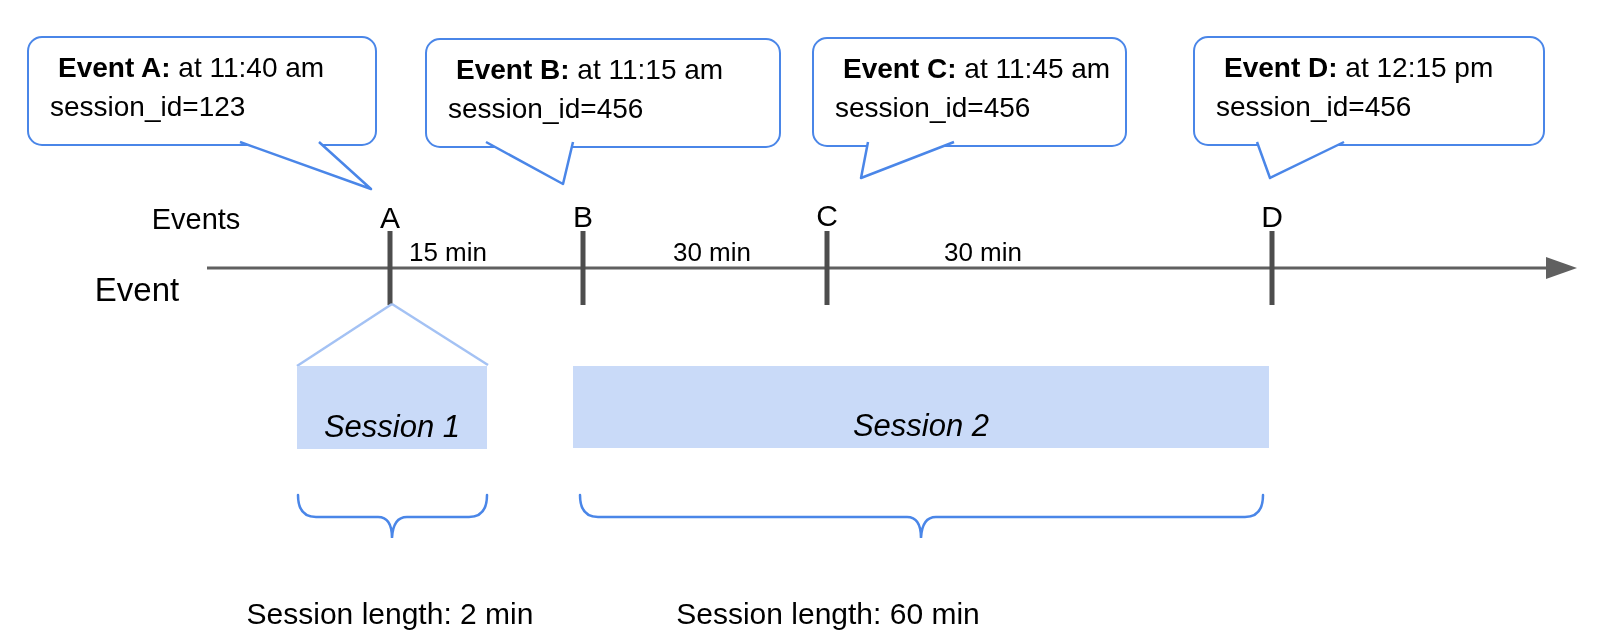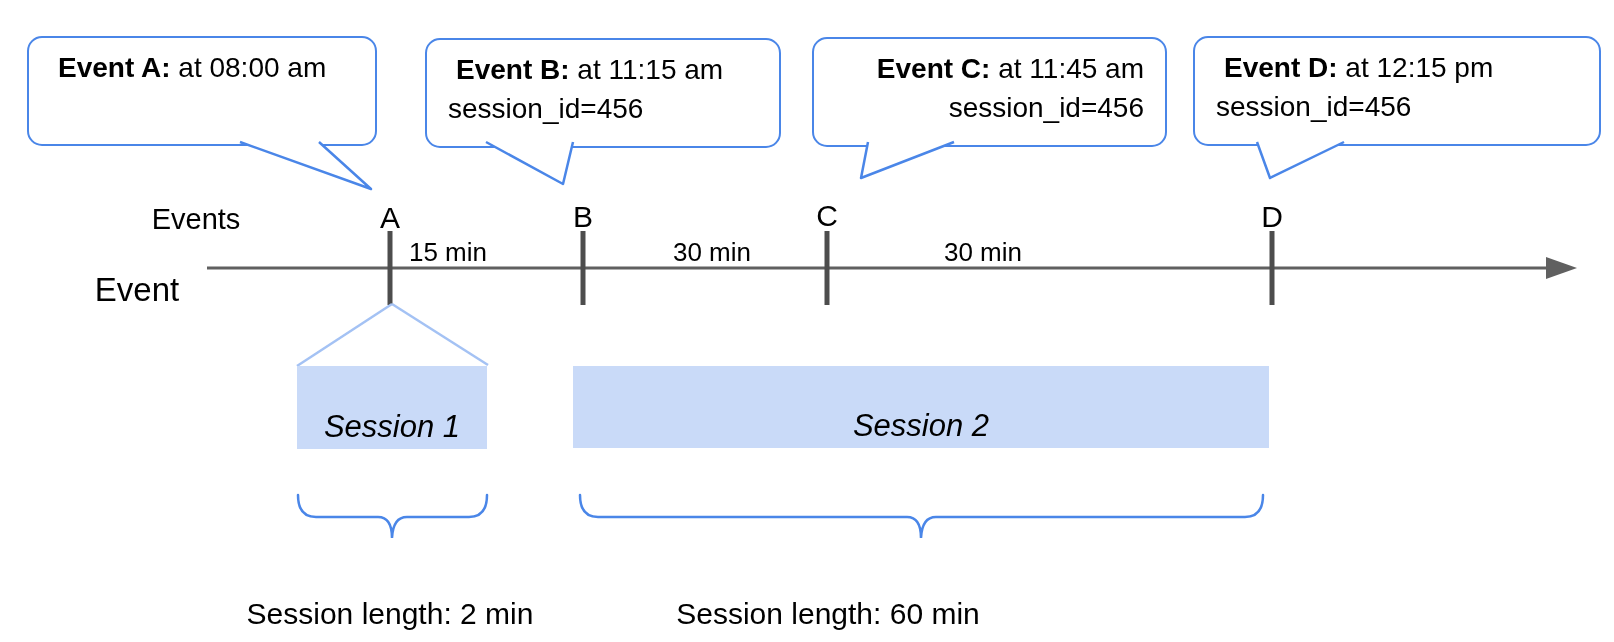--- a/index.html
+++ b/index.html
@@ -23,34 +23,35 @@
   .lbl-user{font-size:33px;}
   .lbl-letter{font-size:30px;}
   .lbl-interval{font-size:26px;}
   .lbl-session{font-size:31px;font-style:italic;}
   .lbl-length{font-size:30px;}
 </style>
 </head>
 <body>
 
 <div class="callout" style="left:27px;top:36px;width:350px;">
-  <div><b>Event A:</b> <span>at 08:00 am</span></div>
+  <div><b>Event A:</b> <span>at 11:40 am</span></div>
+  <div>session_id=123</div>
 </div>
 
 <div class="callout" style="left:425px;top:38px;width:356px;">
   <div><b>Event B:</b> <span>at 11:15 am</span></div>
   <div>session_id=456</div>
 </div>
 
-<div class="callout" style="left:812px;top:37px;width:355px;text-align:right;">
+<div class="callout" style="left:812px;top:37px;width:315px;">
   <div><b>Event C:</b> <span>at 11:45 am</span></div>
   <div>session_id=456</div>
 </div>
 
-<div class="callout" style="left:1193px;top:36px;width:408px;">
+<div class="callout" style="left:1193px;top:36px;width:352px;">
   <div><b>Event D:</b> <span>at 12:15 pm</span></div>
   <div>session_id=456</div>
 </div>
 
 <svg class="layer" viewBox="0 0 1614 642">
 
   <path d="M240,142 L371,189 L319,142" fill="#ffffff" stroke="#4a86e8" stroke-width="2.5" stroke-linejoin="round"></path>
   <path d="M486,142 L563,184 L573,142" fill="#ffffff" stroke="#4a86e8" stroke-width="2.5" stroke-linejoin="round"></path>
   <path d="M868,142 L861,178 L954,142" fill="#ffffff" stroke="#4a86e8" stroke-width="2.5" stroke-linejoin="round"></path>
   <path d="M1257,142 L1270,178 L1344,142" fill="#ffffff" stroke="#4a86e8" stroke-width="2.5" stroke-linejoin="round"></path>

